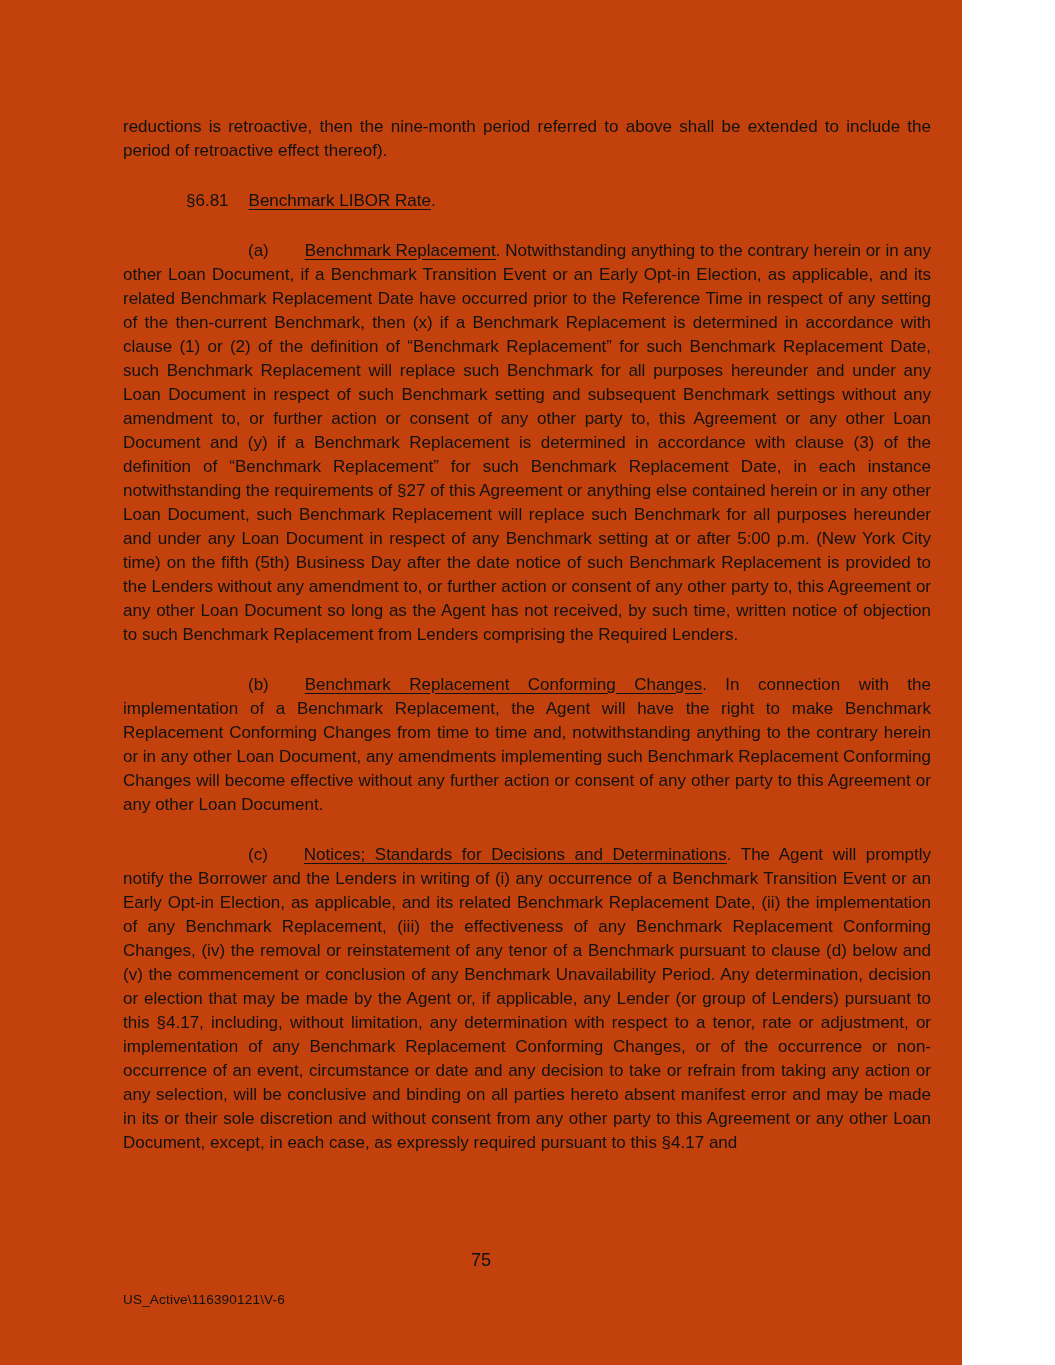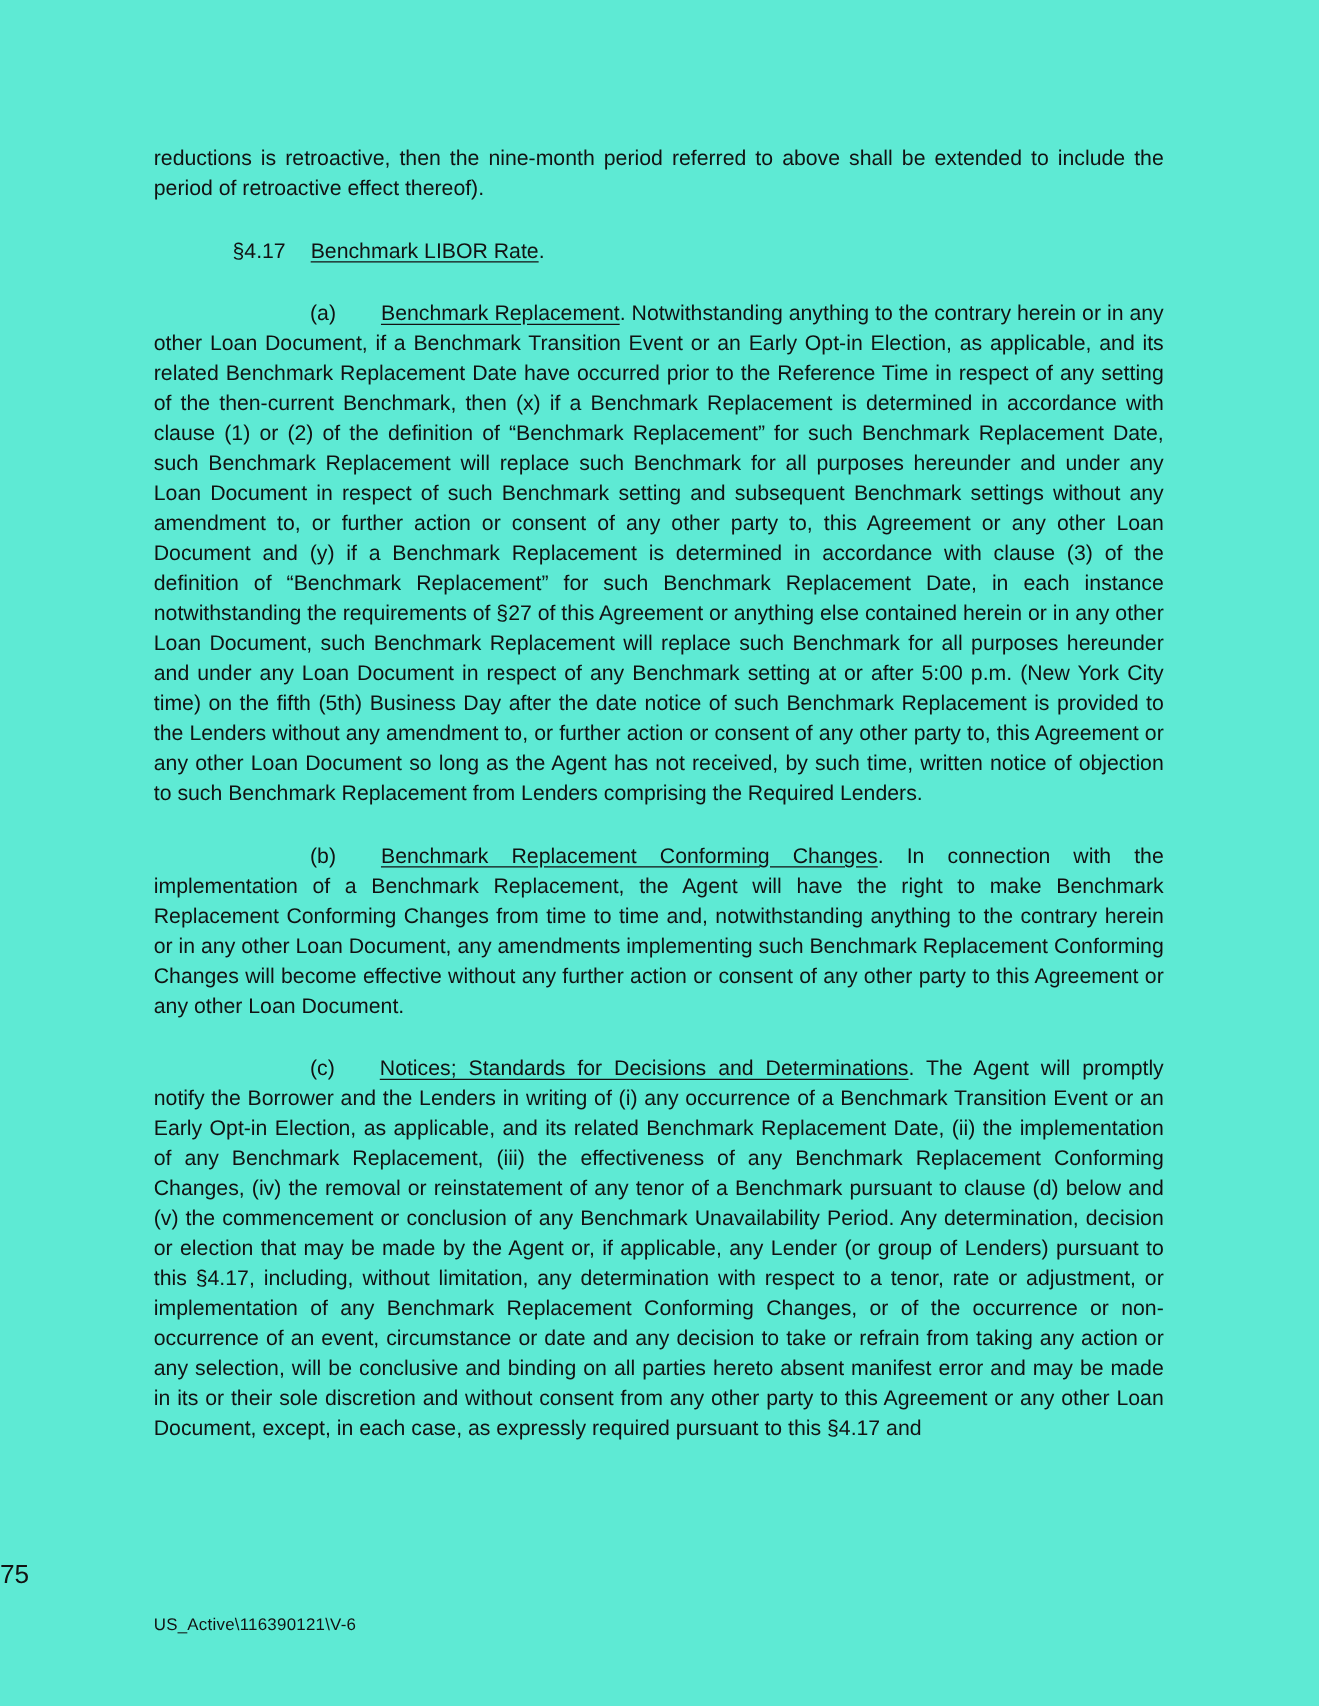--- a/index.html
+++ b/index.html
@@ -2,23 +2,23 @@
 <html><head>
 <meta charset="utf-8">
 <style>
   html, body {
     margin: 0;
     padding: 0;
     background: #ffffff;
   }
   .page {
     position: relative;
-    width: 1055px;
+    width: 962px;
     height: 1365px;
-    background: #5eead4;
+    background: #c2410c;
     color: #121212;
     font-family: "Liberation Sans", sans-serif;
     font-size: 17px;
     line-height: 24px;
     overflow: hidden;
   }
   .content {
     position: absolute;
     top: 115px;
     left: 123px;
@@ -40,21 +40,22 @@
   }
   .u {
     text-decoration: underline;
     text-underline-offset: 3px;
   }
   .page-number {
     position: absolute;
     top: 1248px;
     left: 0;
     width: 100%;
-    font-size: 21px;
+    text-align: center;
+    font-size: 18px;
   }
   .doc-id {
     position: absolute;
     top: 1288px;
     left: 123px;
     font-size: 13.5px;
     letter-spacing: 0.2px;
     text-align: center;
   }
 </style>
@@ -62,21 +63,21 @@
 <body>
 
 <div class="page">
   <div class="content">
 
     <p class="intro-par">
       <span>reductions is retroactive, then the nine-month period referred to above shall be extended to include the period of retroactive effect thereof).</span>
     </p>
 
     <p class="para heading-line">
-      <span>§4.17</span><span class="tab-sm"></span><span class="u">Benchmark LIBOR Rate</span><span>.</span>
+      <span>§6.81</span><span class="tab-sm"></span><span class="u">Benchmark LIBOR Rate</span><span>.</span>
     </p>
 
     <p class="para body-par">
       <span>(a)</span><span class="tab-md"></span><span class="u">Benchmark Replacement</span><span>.  Notwithstanding anything to the contrary herein or in any other Loan Document, if a Benchmark Transition Event or an Early Opt-in Election, as applicable, and its related Benchmark Replacement Date have occurred prior to the Reference Time in respect of any setting of the then-current Benchmark, then (x) if a Benchmark Replacement is determined in accordance with clause (1) or (2) of the definition of “Benchmark Replacement” for such Benchmark Replacement Date, such Benchmark Replacement will replace such Benchmark for all purposes hereunder and under any Loan Document in respect of such Benchmark setting and subsequent Benchmark settings without any amendment to, or further action or consent of any other party to, this Agreement or any other Loan Document and (y) if a Benchmark Replacement is determined in accordance with clause (3) of the definition of “Benchmark Replacement” for such Benchmark Replacement Date, in each instance notwithstanding the requirements of §27 of this Agreement or anything else contained herein or in any other Loan Document, such Benchmark Replacement will replace such Benchmark for all purposes hereunder and under any Loan Document in respect of any Benchmark setting at or after 5:00 p.m. (New York City time) on the fifth (5th) Business Day after the date notice of such Benchmark Replacement is provided to the Lenders without any amendment to, or further action or consent of any other party to, this Agreement or any other Loan Document so long as the Agent has not received, by such time, written notice of objection to such Benchmark Replacement from Lenders comprising the Required Lenders.</span>
     </p>
 
     <p class="para body-par">
       <span>(b)</span><span class="tab-md"></span><span class="u">Benchmark Replacement Conforming Changes</span><span>.  In connection with the implementation of a Benchmark Replacement, the Agent will have the right to make Benchmark Replacement Conforming Changes from time to time and, notwithstanding anything to the contrary herein or in any other Loan Document, any amendments implementing such Benchmark Replacement Conforming Changes will become effective without any further action or consent of any other party to this Agreement or any other Loan Document.</span>
     </p>
 

